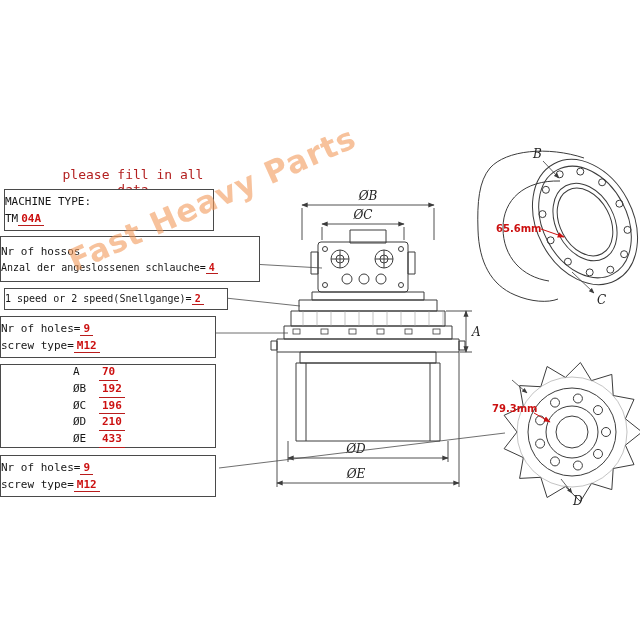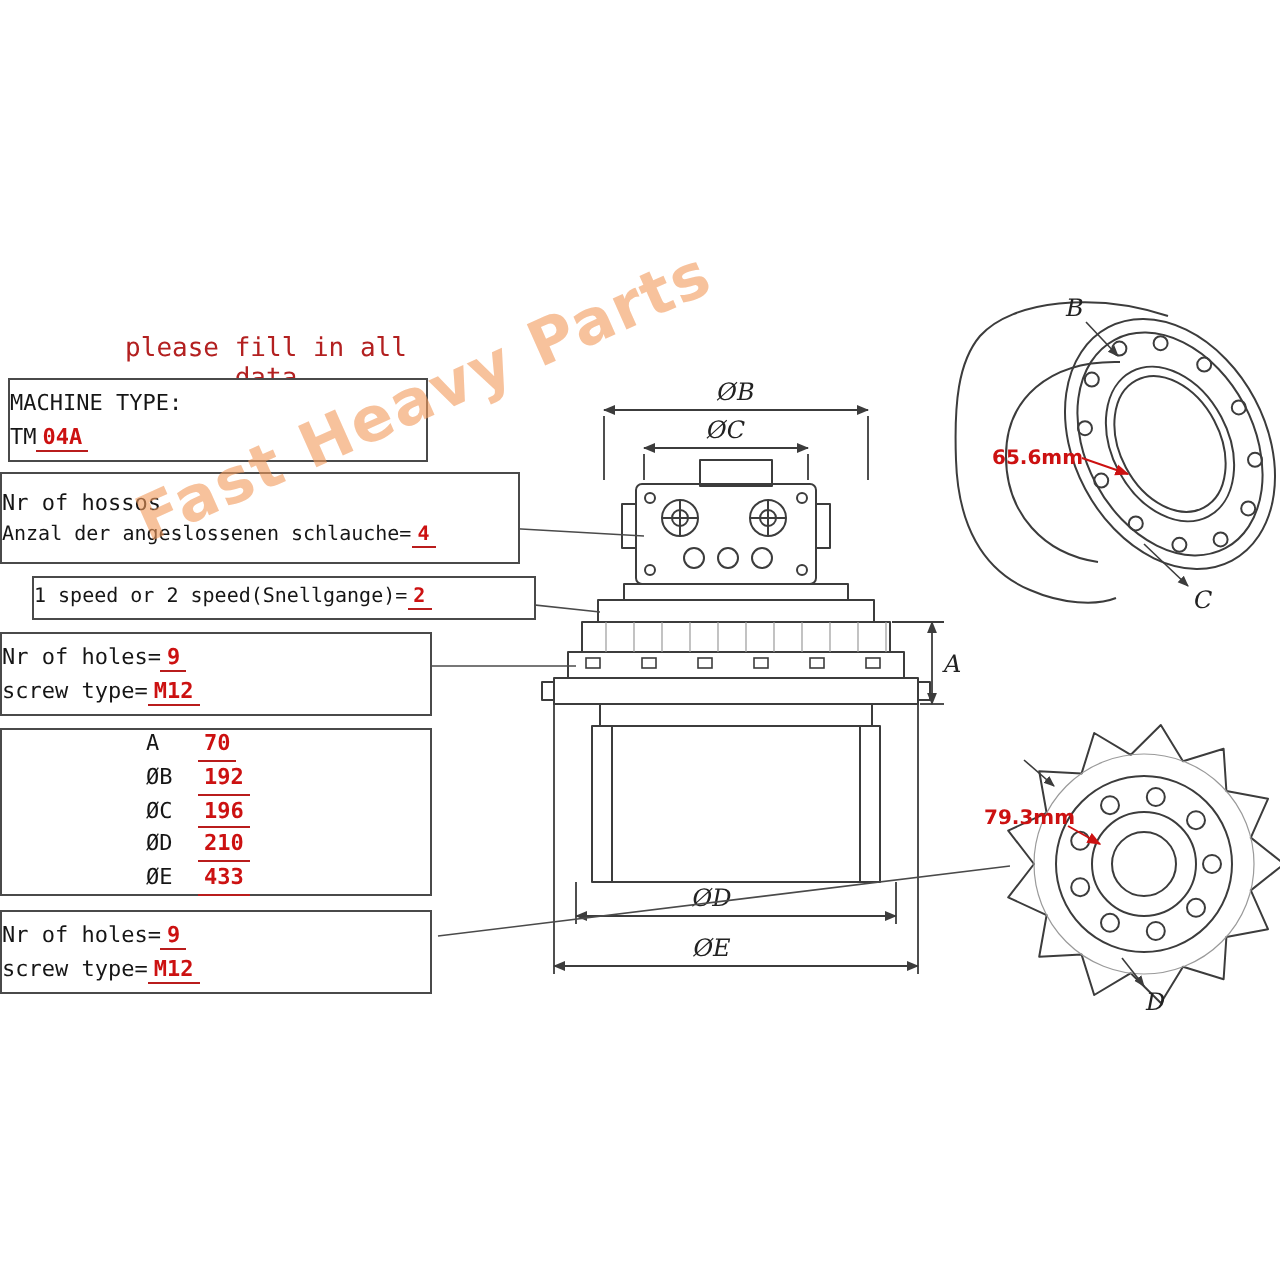--- a/index.html
+++ b/index.html
@@ -189,21 +189,21 @@
     </div>
   </div>
 
   <div class="box" style="left:0;top:236px;width:260px;height:46px">
     <div class="row">Nr of hossos</div>
     <div class="row small">
       <span>Anzal der angeslossenen schlauche=</span><span class="val">4</span>
     </div>
   </div>
 
-  <div class="box" style="left:16px;top:288px;width:252px;height:22px">
+  <div class="box" style="left:4px;top:288px;width:224px;height:22px">
     <div class="row small">
       <span>1 speed or 2 speed(Snellgange)=</span><span class="val">2</span>
     </div>
   </div>
 
   <div class="box" style="left:0;top:316px;width:216px;height:42px">
     <div class="row">
       <span>Nr of holes=</span><span class="val">9</span>
     </div>
     <div class="row">

